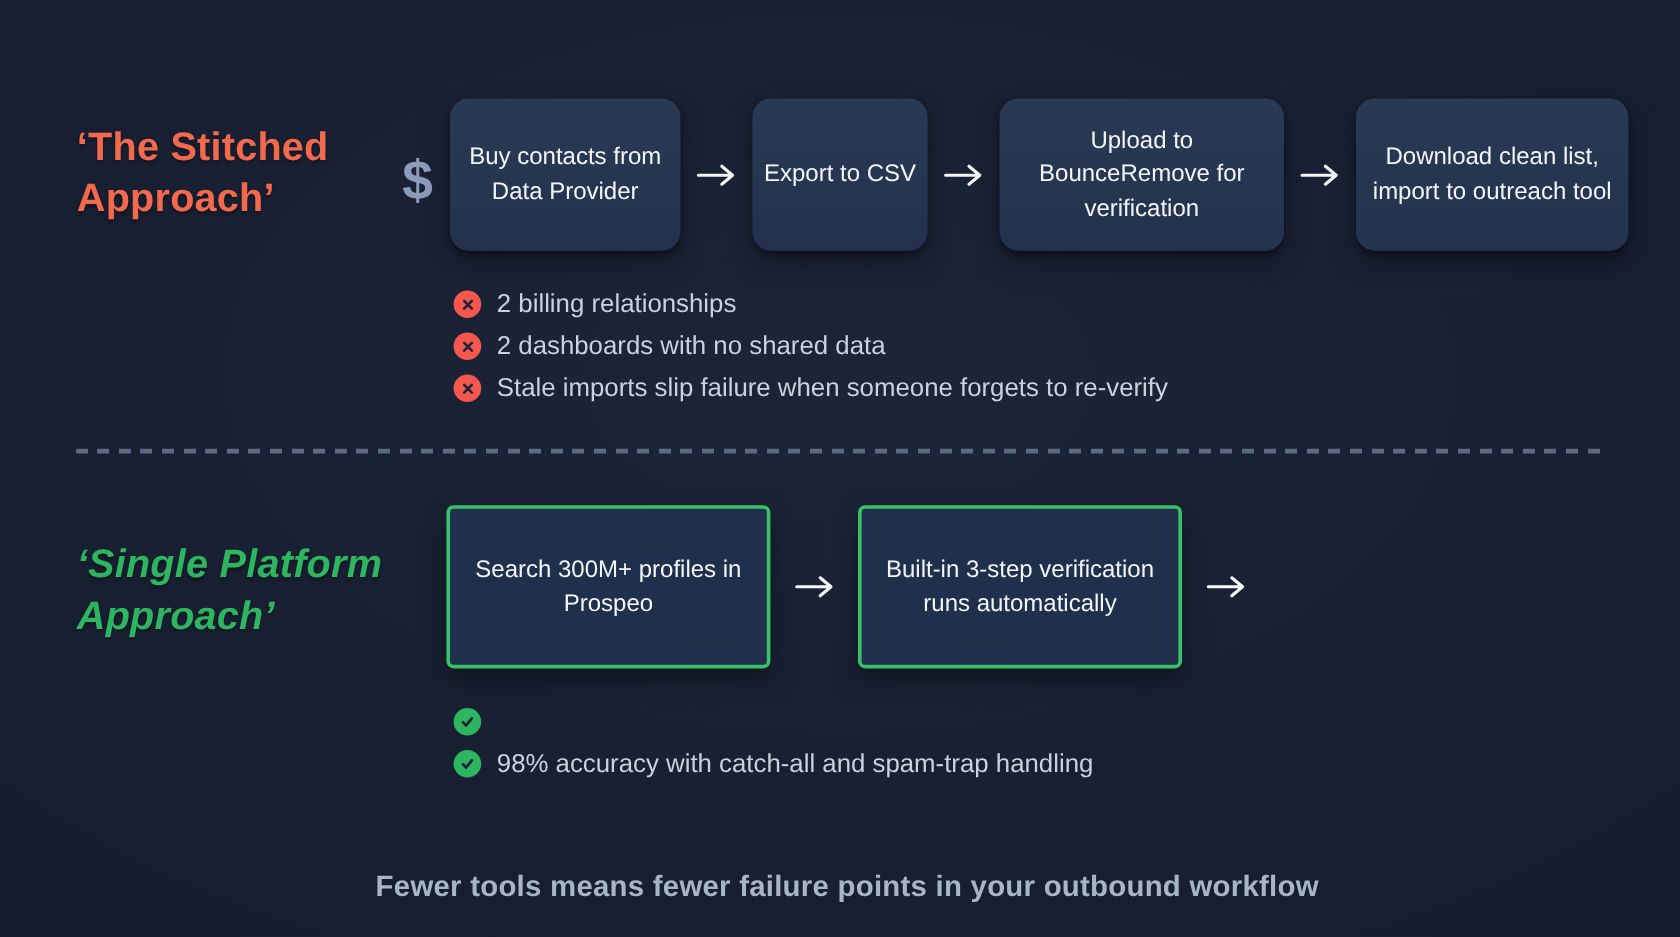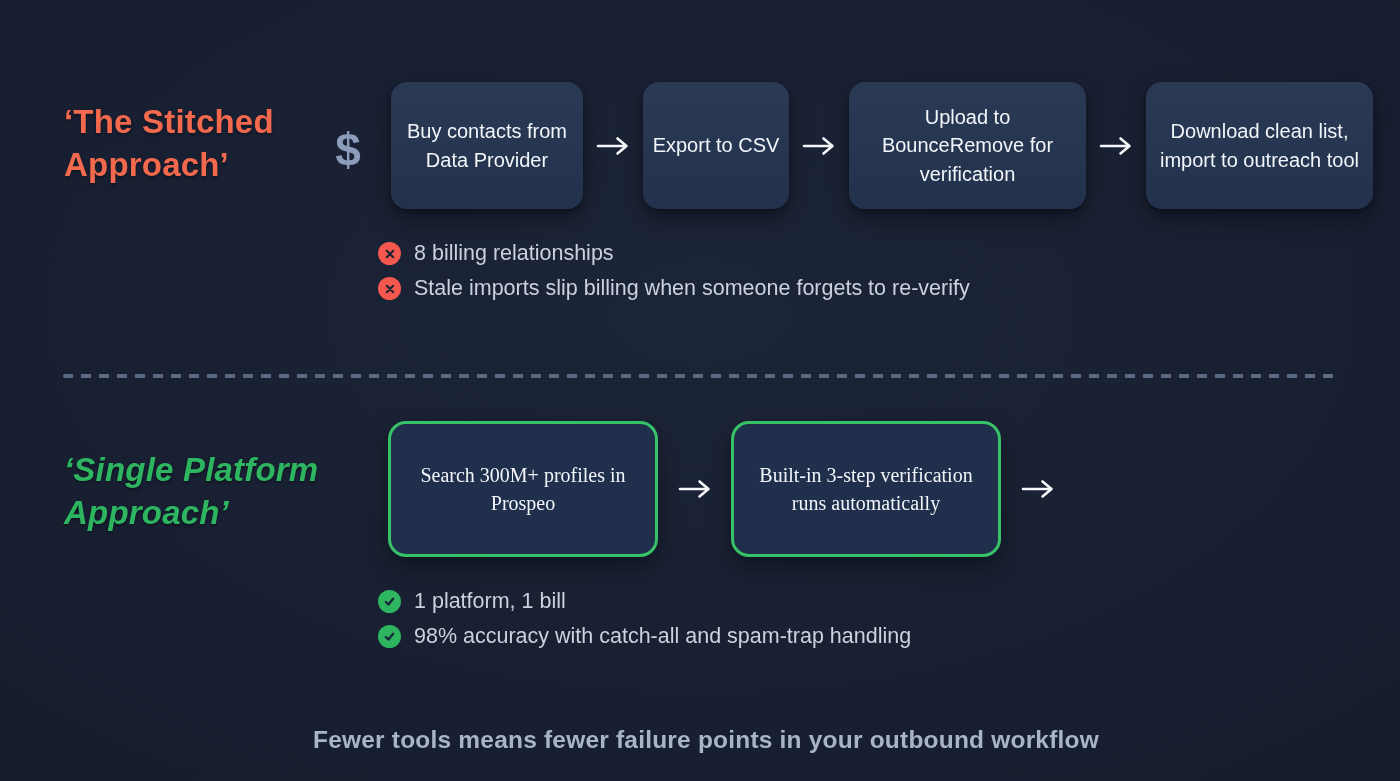--- a/index.html
+++ b/index.html
@@ -38,42 +38,41 @@
     text-shadow:0 2px 3px rgba(0,0,0,0.35);
   }
   .panel-title.stitched{left:64px;top:100px;width:250px;color:var(--neg);}
   .panel-title.single{left:64px;top:448px;width:288px;color:var(--pos);font-style:italic;}
   .dollar{
     position:absolute;left:326px;top:118px;width:44px;height:64px;
     display:flex;align-items:center;justify-content:center;
     font-size:46px;font-weight:600;color:var(--dollar);
   }
   .flow{
-    position:absolute;display:flex;align-items:stretch;margin-left:16px;
+    position:absolute;display:flex;align-items:stretch;
   }
   .flow.stitched-flow{left:375px;top:82px;height:127px;}
   .flow.single-flow{left:372px;top:421px;height:136px;}
   .step{
     display:flex;align-items:center;justify-content:center;
     text-align:center;
     color:var(--box-text);
     font-size:20px;line-height:28.5px;
     padding:10px 8px;
     border-radius:16px;
   }
   .step.gray{
     background:linear-gradient(180deg,var(--box-bg),var(--box-bg-deep));
     box-shadow:0 10px 22px rgba(0,0,0,0.38), 0 2px 4px rgba(0,0,0,0.3);
   }
   .step.green{
     background:var(--green-box-bg);
     border:3.5px solid var(--pos-border);
-    border-radius:18px;
+    border-radius:6px;
     box-shadow:0 10px 22px rgba(0,0,0,0.38);
-    font-family:Liberation Serif, serif;
   }
   .w192{width:192px;} .w146{width:146px;} .w215{width:237px;} .w220{width:227px;} .w270{width:270px;}
   .arrow-cell{display:flex;align-items:center;justify-content:center;}
   .arrow-cell.g60{width:60px;} .arrow-cell.g73{width:73px;}
   .arrow-cell svg{display:block;}
   .bullets{
     position:absolute;list-style:none;
   }
   .bullets.cons{left:378px;top:236px;}
   .bullets.pros{left:378px;top:584px;}
@@ -143,29 +142,37 @@
     </div>
   </div>
 
   <ul class="bullets cons">
     <li>
       <span class="badge red">
         <svg width="12" height="12" viewBox="0 0 12 12">
             <path d="M2.8 2.8 L9.2 9.2 M9.2 2.8 L2.8 9.2" fill="none" stroke="#1c2537" stroke-width="2.1" stroke-linecap="round"></path>
           </svg>
       </span>
-      <span class="txt">8 billing relationships</span>
+      <span class="txt">2 billing relationships</span>
     </li>
     <li>
       <span class="badge red">
         <svg width="12" height="12" viewBox="0 0 12 12">
             <path d="M2.8 2.8 L9.2 9.2 M9.2 2.8 L2.8 9.2" fill="none" stroke="#1c2537" stroke-width="2.1" stroke-linecap="round"></path>
           </svg>
       </span>
-      <span class="txt">Stale imports slip billing when someone forgets to re-verify</span>
+      <span class="txt">2 dashboards with no shared data</span>
+    </li>
+    <li>
+      <span class="badge red">
+        <svg width="12" height="12" viewBox="0 0 12 12">
+            <path d="M2.8 2.8 L9.2 9.2 M9.2 2.8 L2.8 9.2" fill="none" stroke="#1c2537" stroke-width="2.1" stroke-linecap="round"></path>
+          </svg>
+      </span>
+      <span class="txt">Stale imports slip failure when someone forgets to re-verify</span>
     </li>
   </ul>
 
   <div class="divider"></div>
 
   <h2 class="panel-title single">‘Single Platform Approach’</h2>
 
   <div class="flow single-flow">
     <div class="step green w270">
       <span>Search 300M+ profiles in Prospeo</span>
@@ -185,21 +192,20 @@
     </div>
   </div>
 
   <ul class="bullets pros">
     <li>
       <span class="badge green">
         <svg width="13" height="13" viewBox="0 0 12 12">
             <path d="M2.6 6.4 L5 8.8 L9.4 3.4" fill="none" stroke="#1c2537" stroke-width="2.1" stroke-linecap="round" stroke-linejoin="round"></path>
           </svg>
       </span>
-      <span class="txt">1 platform, 1 bill</span>
     </li>
     <li>
       <span class="badge green">
         <svg width="13" height="13" viewBox="0 0 12 12">
             <path d="M2.6 6.4 L5 8.8 L9.4 3.4" fill="none" stroke="#1c2537" stroke-width="2.1" stroke-linecap="round" stroke-linejoin="round"></path>
           </svg>
       </span>
       <span class="txt">98% accuracy with catch-all and spam-trap handling</span>
     </li>
   </ul>

